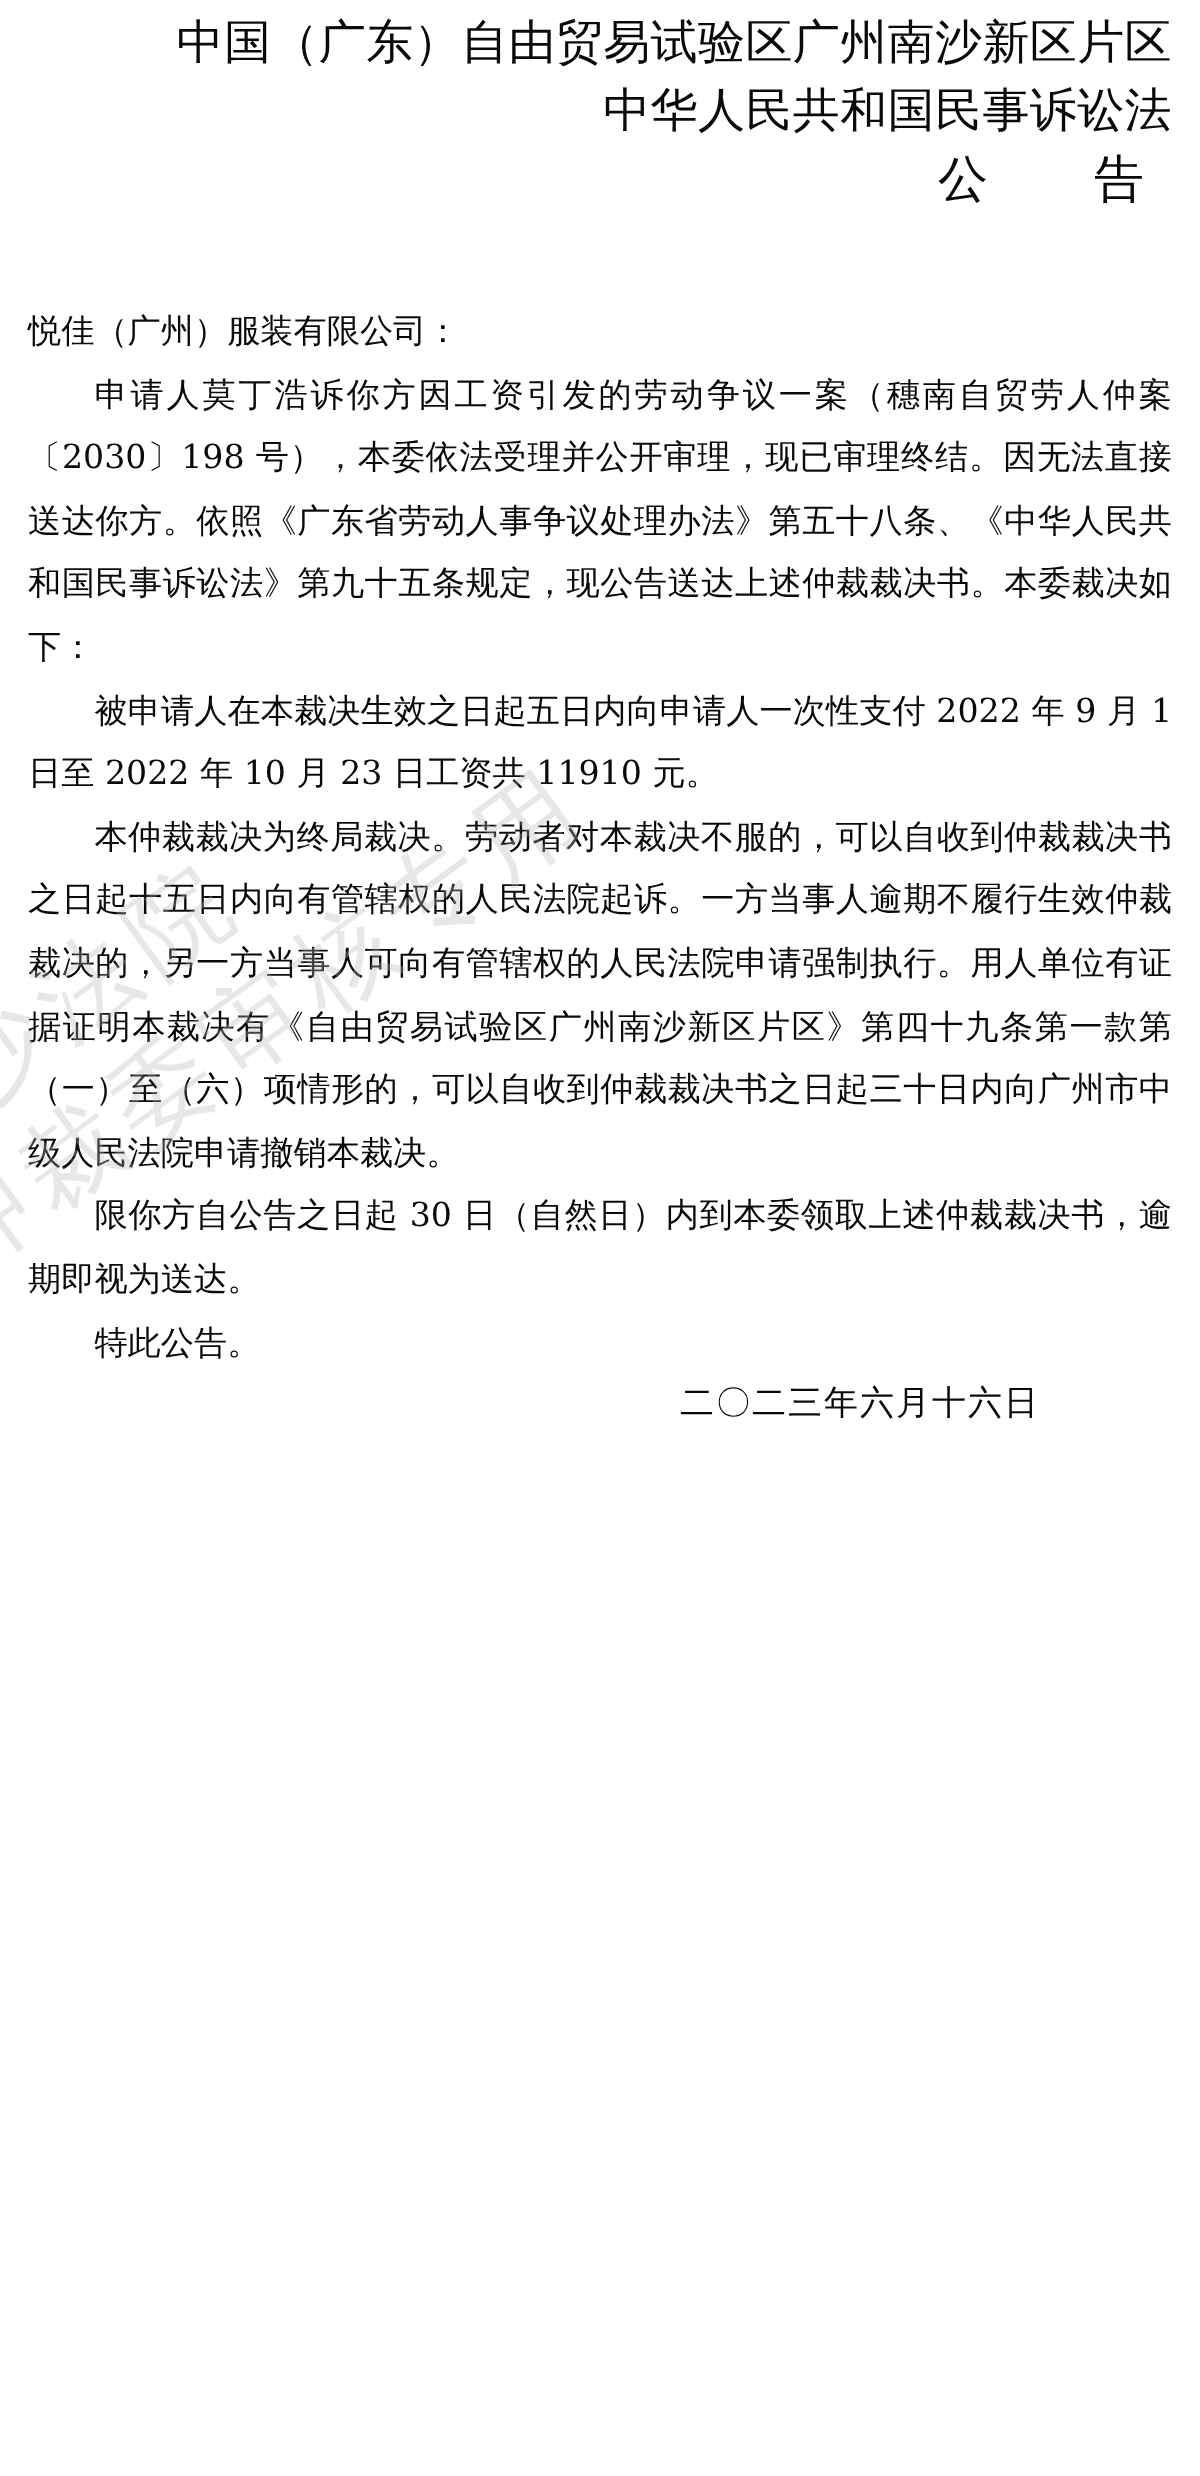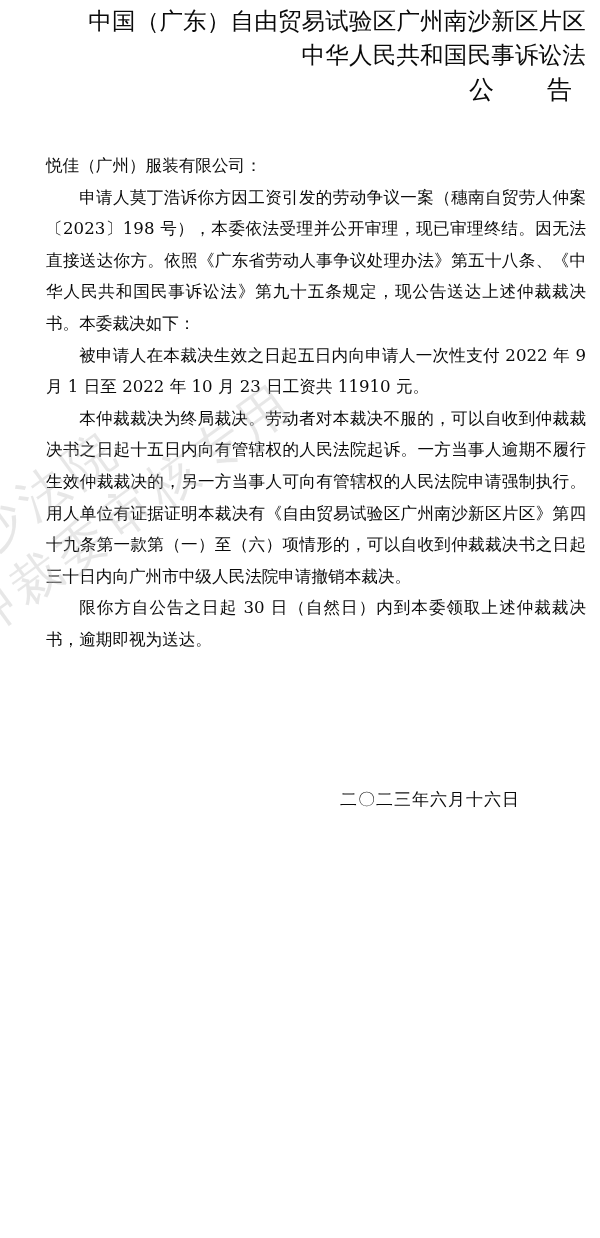--- a/index.html
+++ b/index.html
@@ -44,31 +44,29 @@
     font-weight: 400;
   }
 
   
   .body-block {
     margin-top: 42px;
     font-size: 16.6px;
     line-height: 31.6px;
     text-align: justify;
     text-justify: inter-ideograph;
-    margin-left: 32px;
   }
   .para {
     margin: 0;
     text-indent: 2em;
   }
   .para.noindent {
     text-indent: 0;
   }
   .sign-date {
-    margin-top: 128px;
     font-size: 17px;
     line-height: 30px;
     text-align: right;
     padding-right: 66px;
     letter-spacing: 1px;
   }
 
   
   .watermark {
     position: absolute;
@@ -101,21 +99,22 @@
   </div>
 
   <div class="header">
     <div class="header-line">中国（广东）自由贸易试验区广州南沙新区片区</div>
     <div class="header-line">中华人民共和国民事诉讼法</div>
     <div class="doc-title">公　告</div>
   </div>
 
   <div class="body-block">
     <p class="para noindent">悦佳（广州）服装有限公司：</p>
-    <p class="para">申请人莫丁浩诉你方因工资引发的劳动争议一案（穗南自贸劳人仲案〔2023〕198 号），本委依法受理并公开审理，现已审理终结。因无法直接送达你方。依照《广东省劳动人事争议处理办法》第五十八条、《中华人民共和国民事诉讼法》第九十五条规定，现公告送达上述仲裁裁决书。本委裁决如下：</p>
+    <p class="para">申请人莫丁浩诉你方因工资引发的劳动争议一案（穗南自贸劳人仲案〔2030〕198 号），本委依法受理并公开审理，现已审理终结。因无法直接送达你方。依照《广东省劳动人事争议处理办法》第五十八条、《中华人民共和国民事诉讼法》第九十五条规定，现公告送达上述仲裁裁决书。本委裁决如下：</p>
     <p class="para">被申请人在本裁决生效之日起五日内向申请人一次性支付 2022 年 9 月 1 日至 2022 年 10 月 23 日工资共 11910 元。</p>
     <p class="para">本仲裁裁决为终局裁决。劳动者对本裁决不服的，可以自收到仲裁裁决书之日起十五日内向有管辖权的人民法院起诉。一方当事人逾期不履行生效仲裁裁决的，另一方当事人可向有管辖权的人民法院申请强制执行。用人单位有证据证明本裁决有《自由贸易试验区广州南沙新区片区》第四十九条第一款第（一）至（六）项情形的，可以自收到仲裁裁决书之日起三十日内向广州市中级人民法院申请撤销本裁决。</p>
     <p class="para">限你方自公告之日起 30 日（自然日）内到本委领取上述仲裁裁决书，逾期即视为送达。</p>
+    <p class="para">特此公告。</p>
   </div>
 
   <div class="sign-date">二〇二三年六月十六日</div>
 
 </div>
 
 </body></html>

